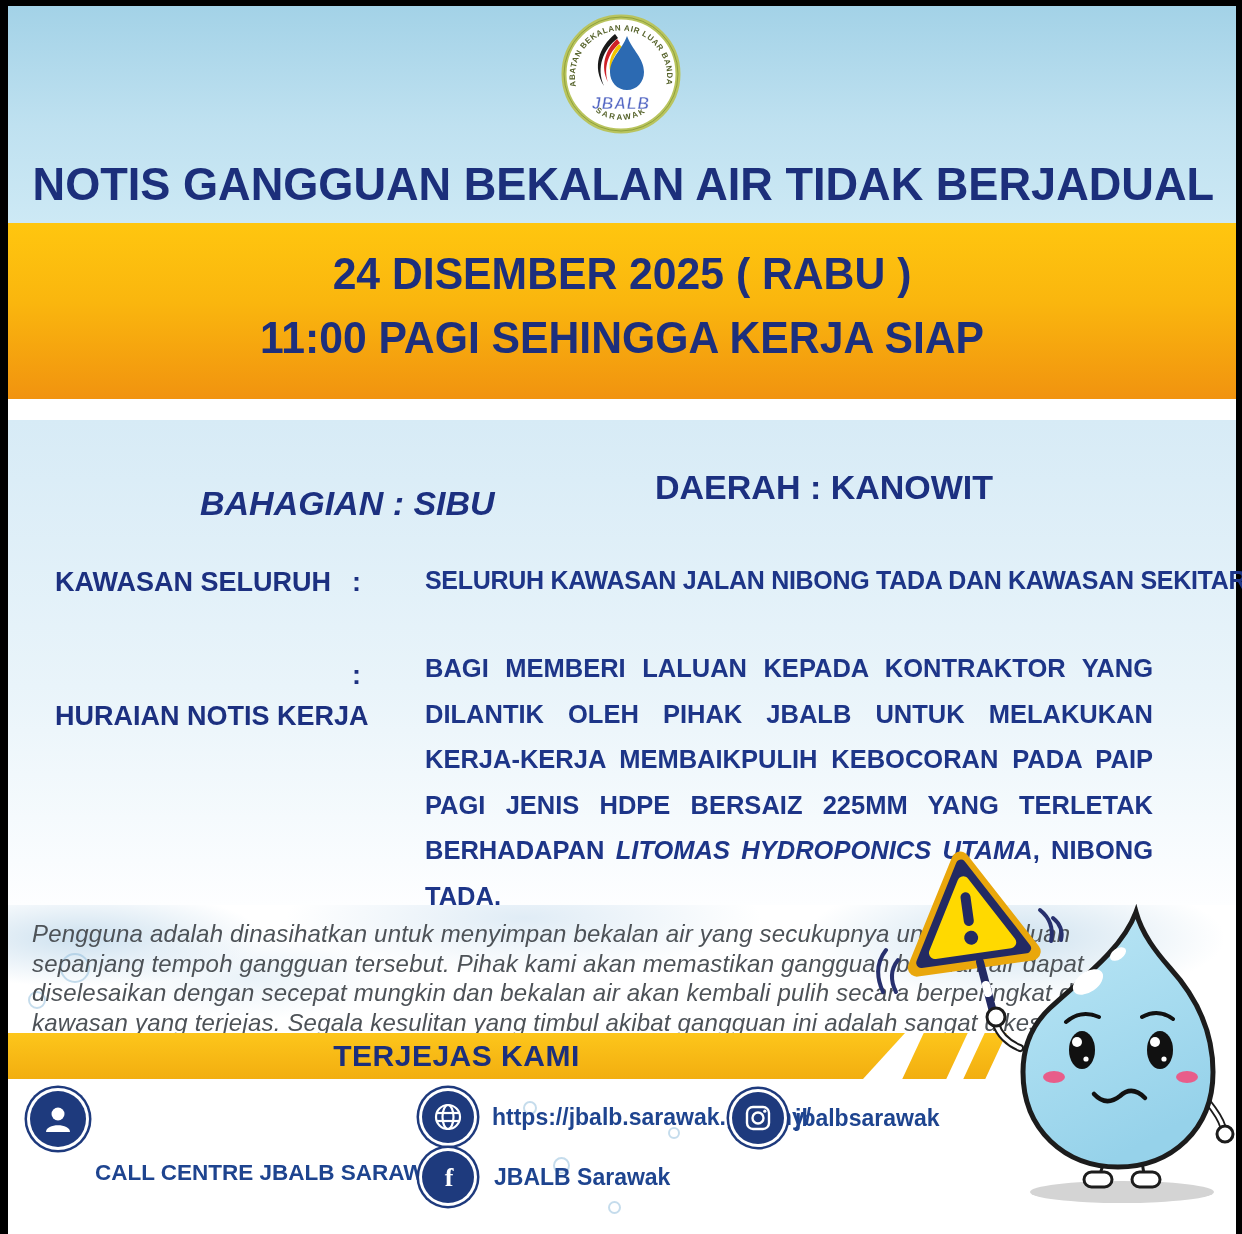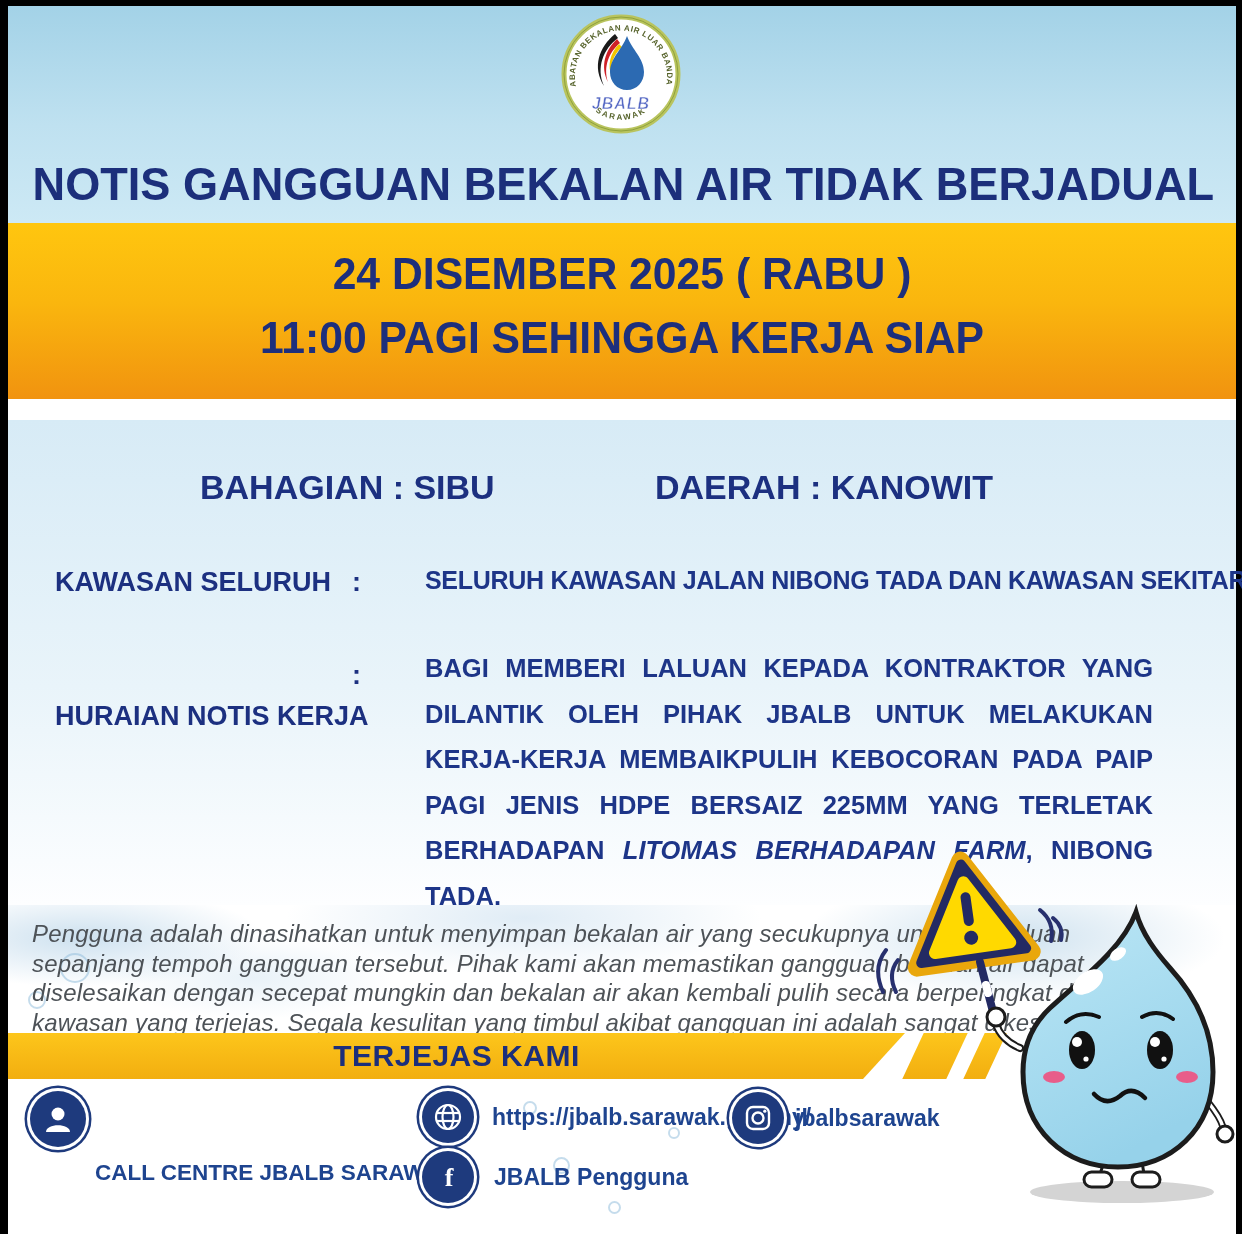--- a/index.html
+++ b/index.html
@@ -30,21 +30,21 @@
       font-size:47px;font-weight:bold;color:#1c2f7b;letter-spacing:0;
       transform:scaleX(.96);transform-origin:center;white-space:nowrap;}
   .band-line{width:100%;text-align:center;font-weight:bold;color:#1d2f7c;font-size:44px;
       transform:scaleX(.97);transform-origin:center;white-space:nowrap;}
   .band-line.l1{margin-top:26px;}
   .band-line.l2{margin-top:14px;}
 
   
   .loc-row{position:absolute;top:48px;left:0;width:100%;height:40px;color:#1c3080;
       font-weight:bold;font-size:34px;}
-  .loc-bahagian{position:absolute;left:192px;top:0;}
+  .loc-bahagian{position:absolute;left:192px;top:16px;font-style:italic;}
   .loc-daerah{position:absolute;left:647px;top:0;}
   .fld-label{position:absolute;left:47px;color:#1c3080;font-weight:bold;font-size:27px;white-space:nowrap;}
   .fld-colon{position:absolute;left:344px;color:#1c3080;font-weight:bold;font-size:27px;}
   .fld-value{position:absolute;left:417px;width:728px;color:#1d3588;font-weight:bold;}
   .kaw-value{font-size:25px;letter-spacing:-0.3px;white-space:nowrap;}
   .hur-value{font-size:25.5px;line-height:45.5px;text-align:justify;text-align-last:left;}
   .hur-value .it{font-style:italic;}
 
   
   .advisory{position:absolute;left:24px;top:14px;color:#4d5257;font-style:italic;
@@ -115,21 +115,21 @@
         <span class="loc-bahagian">BAHAGIAN : SIBU</span>
         <span class="loc-daerah">DAERAH : KANOWIT</span>
       </div>
 
       <div class="fld-label" style="top:147px;">KAWASAN SELURUH</div>
       <div class="fld-colon" style="top:147px;">:</div>
       <div class="fld-value kaw-value" style="top:146px;">SELURUH KAWASAN JALAN NIBONG TADA DAN KAWASAN SEKITARNYA</div>
 
       <div class="fld-label" style="top:240px;margin-top:41px;">HURAIAN NOTIS KERJA</div>
       <div class="fld-colon" style="top:240px;">:</div>
-      <div class="fld-value hur-value" style="top:226px;"><span>BAGI MEMBERI LALUAN KEPADA KONTRAKTOR YANG DILANTIK OLEH PIHAK JBALB UNTUK MELAKUKAN KERJA-KERJA MEMBAIKPULIH KEBOCORAN PADA PAIP PAGI JENIS HDPE BERSAIZ 225MM YANG TERLETAK BERHADAPAN </span><span class="it">LITOMAS BERHADAPAN FARM</span><span>, NIBONG TADA.</span></div>
+      <div class="fld-value hur-value" style="top:226px;"><span>BAGI MEMBERI LALUAN KEPADA KONTRAKTOR YANG DILANTIK OLEH PIHAK JBALB UNTUK MELAKUKAN KERJA-KERJA MEMBAIKPULIH KEBOCORAN PADA PAIP PAGI JENIS HDPE BERSAIZ 225MM YANG TERLETAK BERHADAPAN </span><span class="it">LITOMAS HYDROPONICS UTAMA</span><span>, NIBONG TADA.</span></div>
     </div>
 
     <div class="water-sec">
       <div class="bubble" style="left:52px;top:48px;width:26px;height:26px;"></div>
       <div class="bubble" style="left:20px;top:86px;width:14px;height:14px;"></div>
       <div class="bubble" style="left:515px;top:196px;width:10px;height:10px;"></div>
       <div class="bubble" style="left:545px;top:252px;width:13px;height:13px;"></div>
       <div class="bubble" style="left:600px;top:296px;width:9px;height:9px;"></div>
       <div class="bubble" style="left:660px;top:222px;width:8px;height:8px;"></div>
 
@@ -167,21 +167,21 @@
           <line x1="5" y1="21" x2="29" y2="21"></line>
         </svg>
       </div>
       <div class="contact-text url-text">https://jbalb.sarawak.gov.my/</div>
 
       <div class="cicon" style="left:414px;top:246px;width:52px;height:52px;">
         <svg width="30" height="30" viewBox="0 0 30 30">
           <text x="16" y="24" text-anchor="middle" font-family="Liberation Serif,serif" font-size="26" font-weight="bold" fill="#fff">f</text>
         </svg>
       </div>
-      <div class="contact-text fb-text">JBALB Pengguna</div>
+      <div class="contact-text fb-text">JBALB Sarawak</div>
 
       <div class="cicon" style="left:724px;top:187px;width:52px;height:52px;">
         <svg width="30" height="30" viewBox="0 0 30 30" fill="none" stroke="#fff" stroke-width="2.4">
           <rect x="4" y="4" width="22" height="22" rx="6"></rect>
           <circle cx="15" cy="15" r="5.5"></circle>
           <circle cx="21.8" cy="8.2" r="1.6" fill="#fff" stroke="none"></circle>
         </svg>
       </div>
       <div class="contact-text ig-text">jbalbsarawak</div>
     </div>

